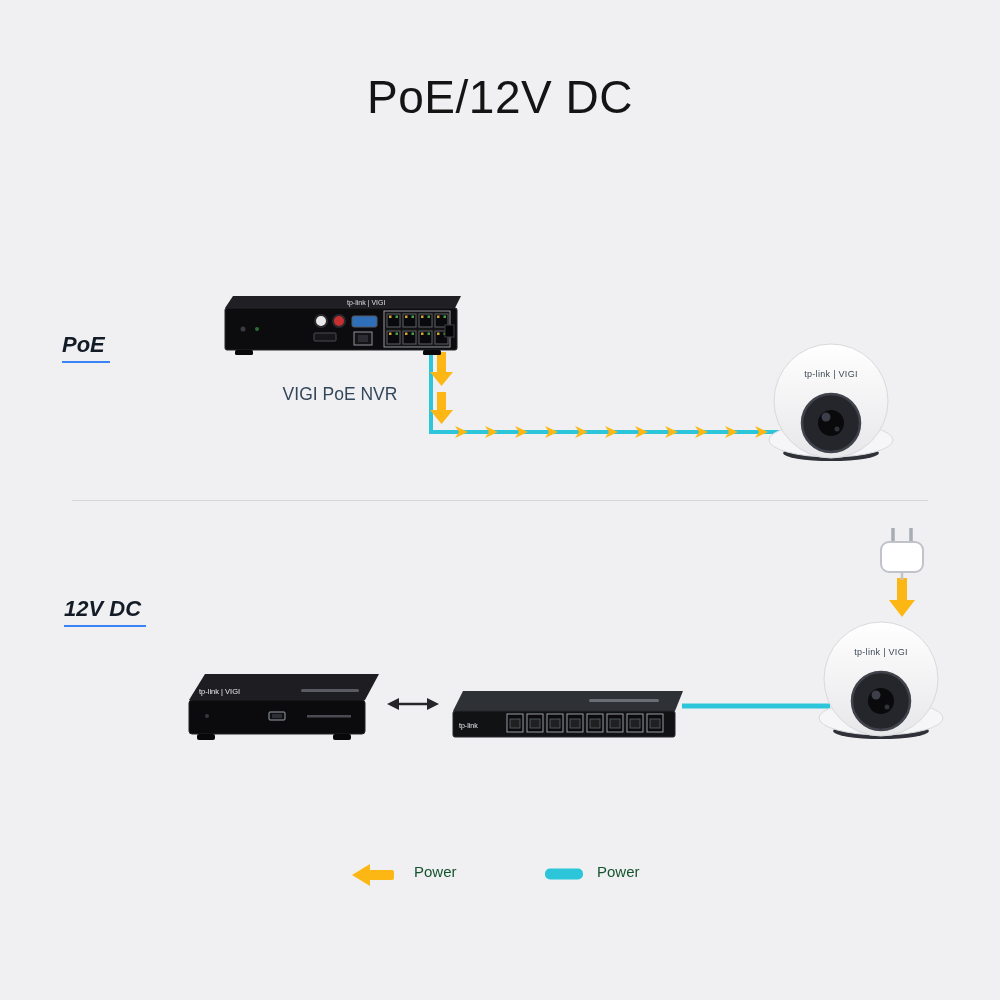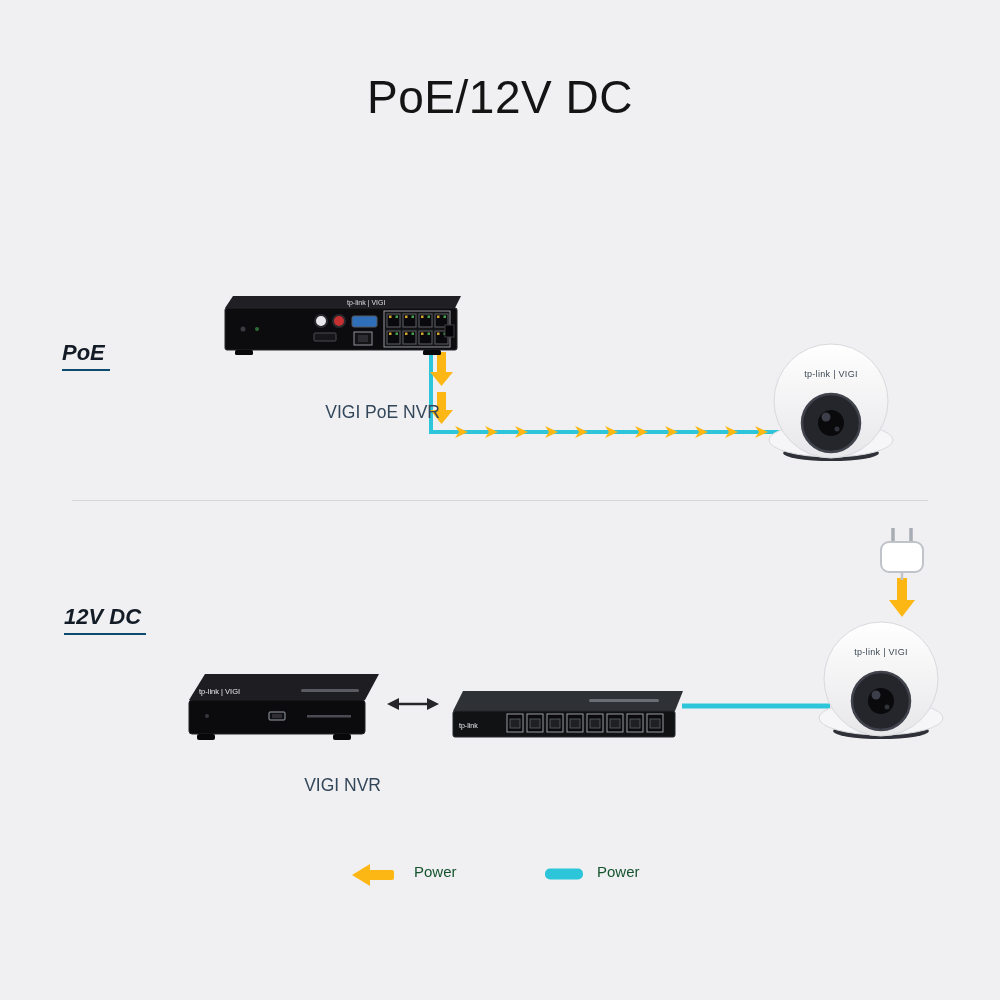--- a/index.html
+++ b/index.html
@@ -9,23 +9,23 @@
     background:#f0f0f2; overflow:hidden;
     font-family:"Liberation Sans", sans-serif;
   }
   .abs { position:absolute; }
   .title {
     top:70px; left:0; width:100%; text-align:center;
     font-size:46px; font-weight:400; color:#141414; letter-spacing:.5px;
   }
   .section-label {
     font-style:italic; font-weight:700; font-size:22px; color:#131c26;
-    border-bottom:2px solid #0c4a6e; padding:0 5px 3px 0;margin-top:8px;
-  }
-  .device-label { font-size:17.5px; color:#33475b; text-align:right;margin-top:18px; }
+    border-bottom:2px solid #3b82f6; padding:0 5px 3px 0;
+  }
+  .device-label { font-size:17.5px; color:#33475b; text-align:center; }
   .cam-brand {
     font-size:9px; color:#3d4854; text-align:center; letter-spacing:.3px;
   }
   .legend-label { font-size:15px; color:#14532d; }
   .divider { height:1px; background:#d6d6d9; }
   svg text { font-family:"Liberation Sans", sans-serif; }
 </style>
 </head>
 <body>
 
@@ -155,21 +155,20 @@
     <text x="16" y="28" font-size="7.5" fill="#e9e9ec">tp-link | VIGI</text>
     <rect x="118" y="23" width="58" height="3" rx="1.5" fill="#5a5a62"></rect>
     <rect x="6" y="34" width="176" height="34" rx="3" fill="#0b0b0d" stroke="#232327"></rect>
     <circle cx="24" cy="50" r="2" fill="#37373d"></circle>
     <rect x="86" y="46" width="16" height="8" rx="1" fill="#101014" stroke="#9aa0a8"></rect>
     <rect x="89" y="48" width="10" height="4" fill="#2e2e34"></rect>
     <rect x="124" y="49" width="44" height="2.5" fill="#4a4a52"></rect>
     <rect x="14" y="68" width="18" height="6" rx="2" fill="#08080a"></rect>
     <rect x="150" y="68" width="18" height="6" rx="2" fill="#08080a"></rect>
   </svg>
-  <div class="abs device-label" style="left:181px;top:757px;width:200px">VIGI NVR</div>
 
   <svg class="abs" style="left:383px;top:694px" width="60" height="20">
     <line x1="14" y1="10" x2="46" y2="10" stroke="#26262a" stroke-width="2.5"></line>
     <polygon points="4,10 16,4 16,16" fill="#26262a"></polygon>
     <polygon points="56,10 44,4 44,16" fill="#26262a"></polygon>
   </svg>
 
   <svg class="abs" style="left:449px;top:683px" width="234" height="56">
     <polygon points="4,28 226,28 234,8 14,8" fill="#2e3237"></polygon>
     <rect x="140" y="16" width="70" height="3" rx="1.5" fill="#6a6f76"></rect>

